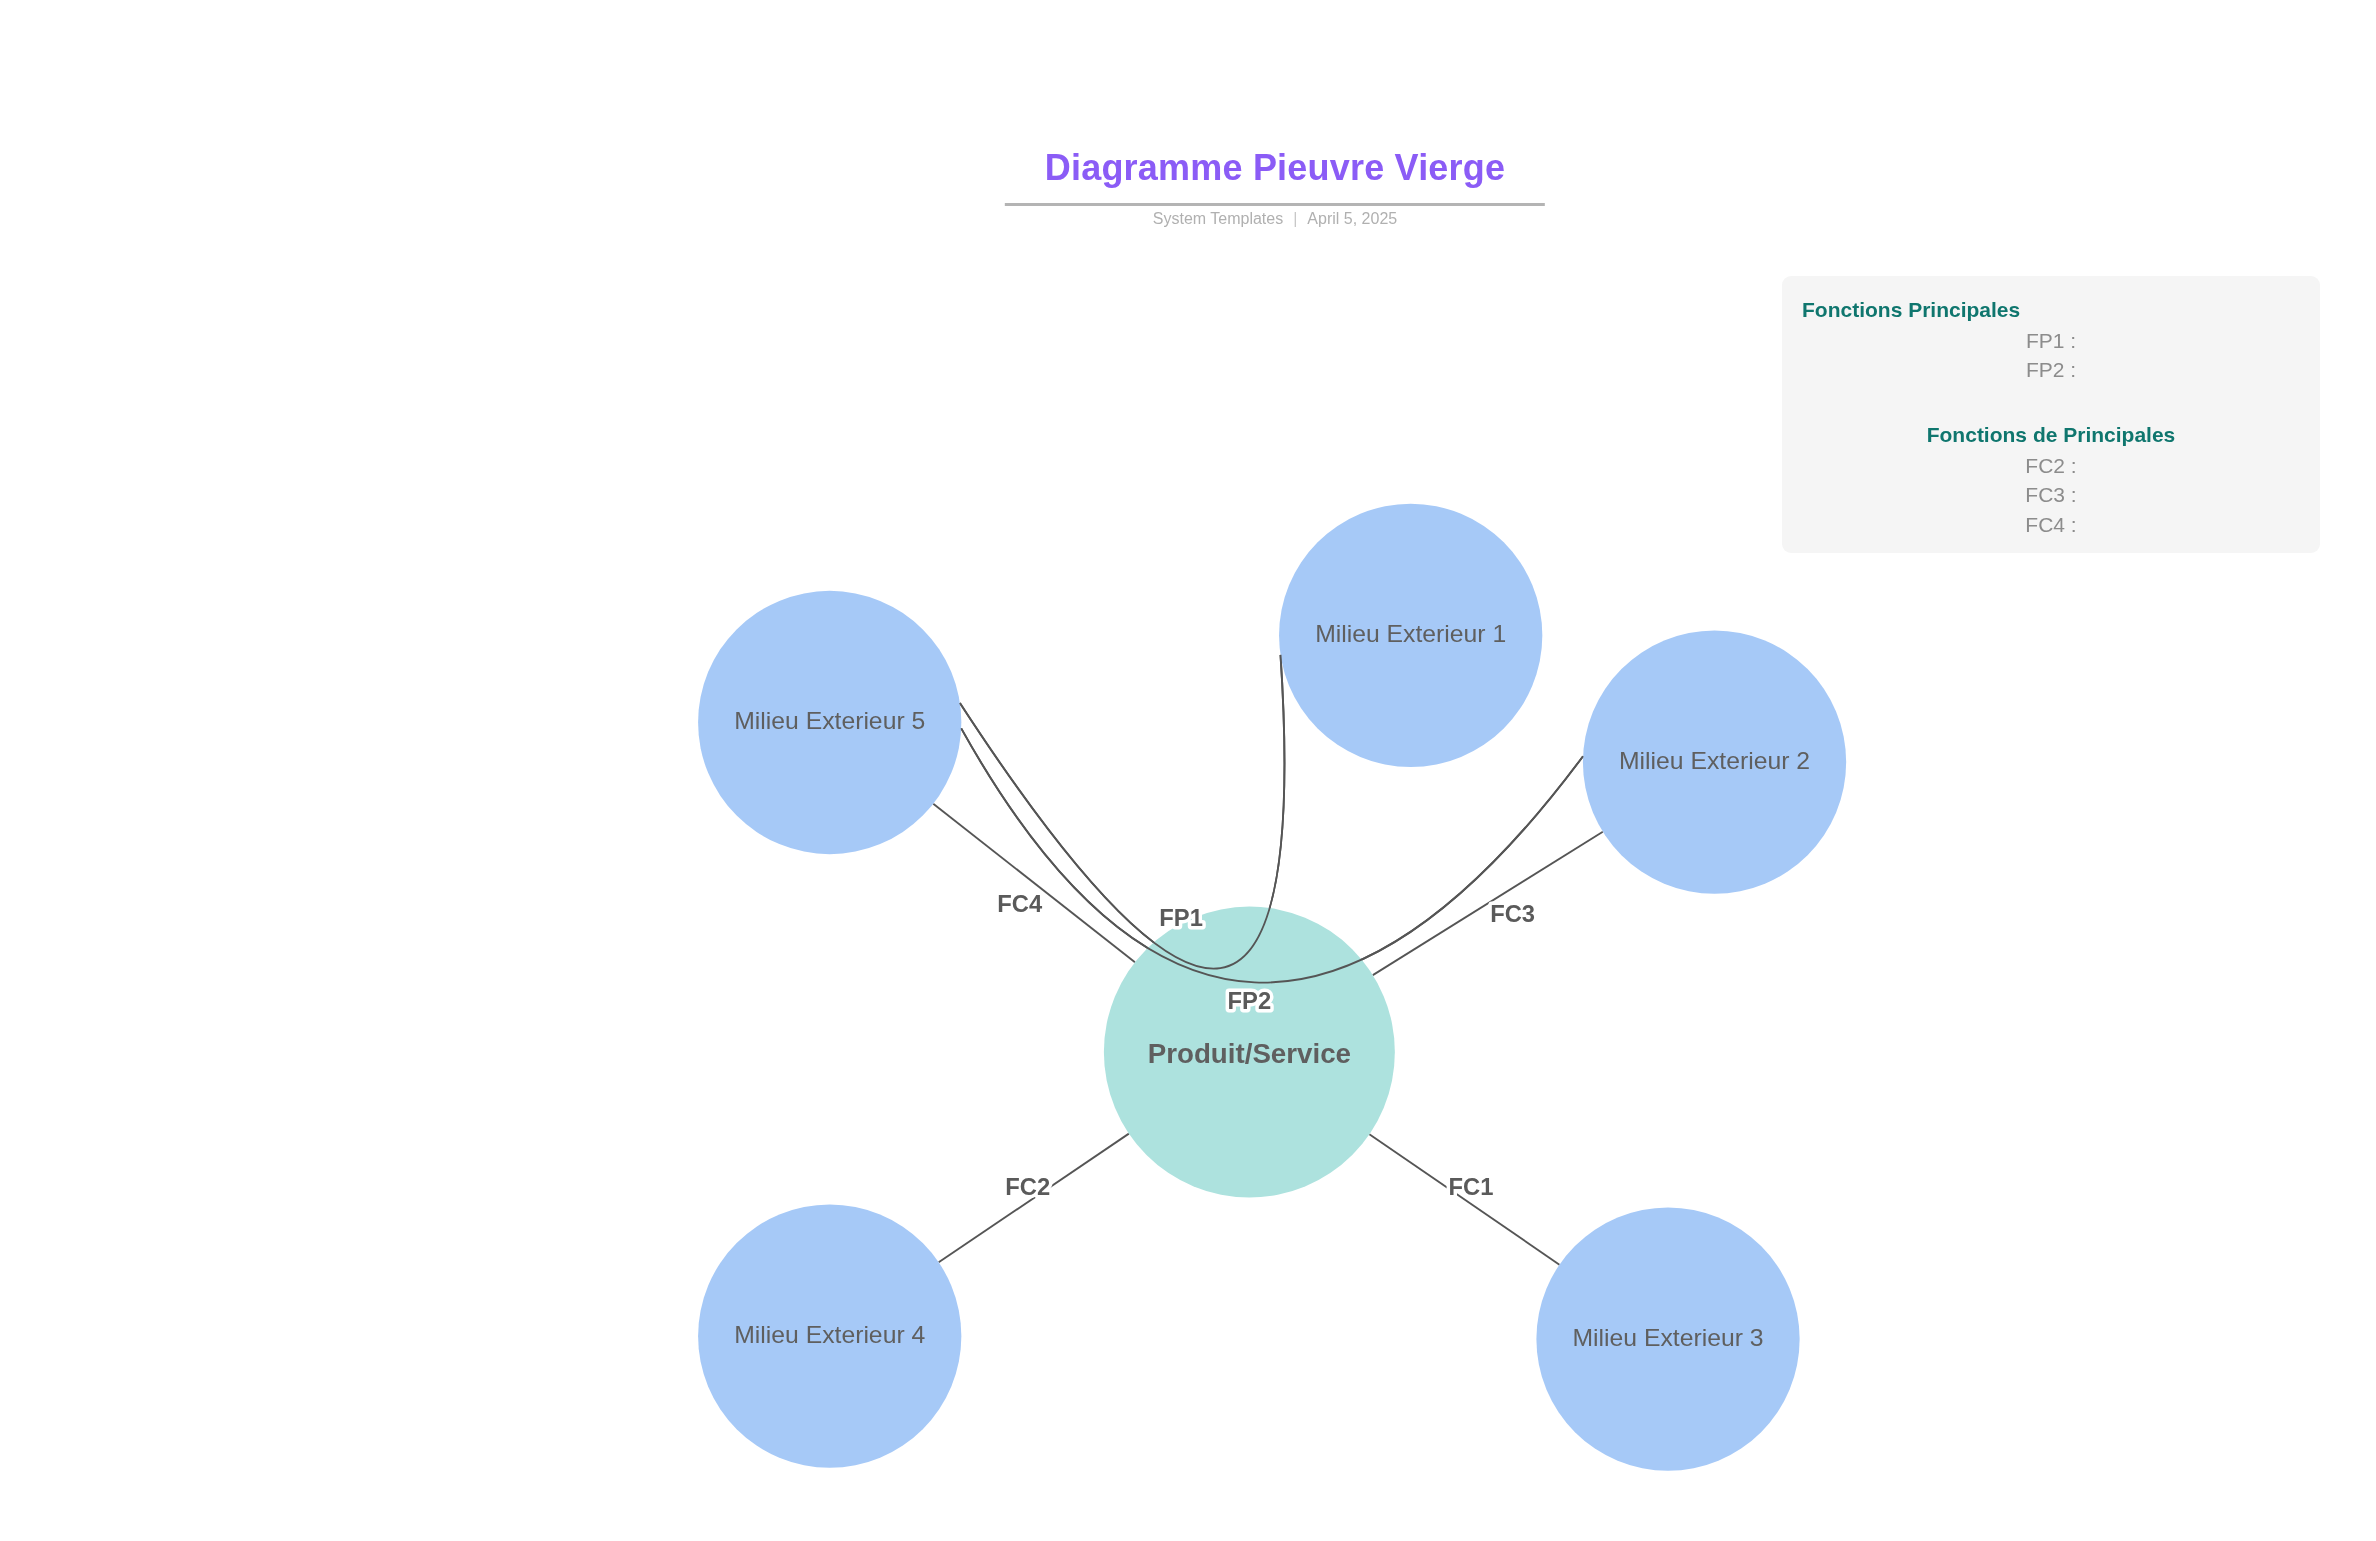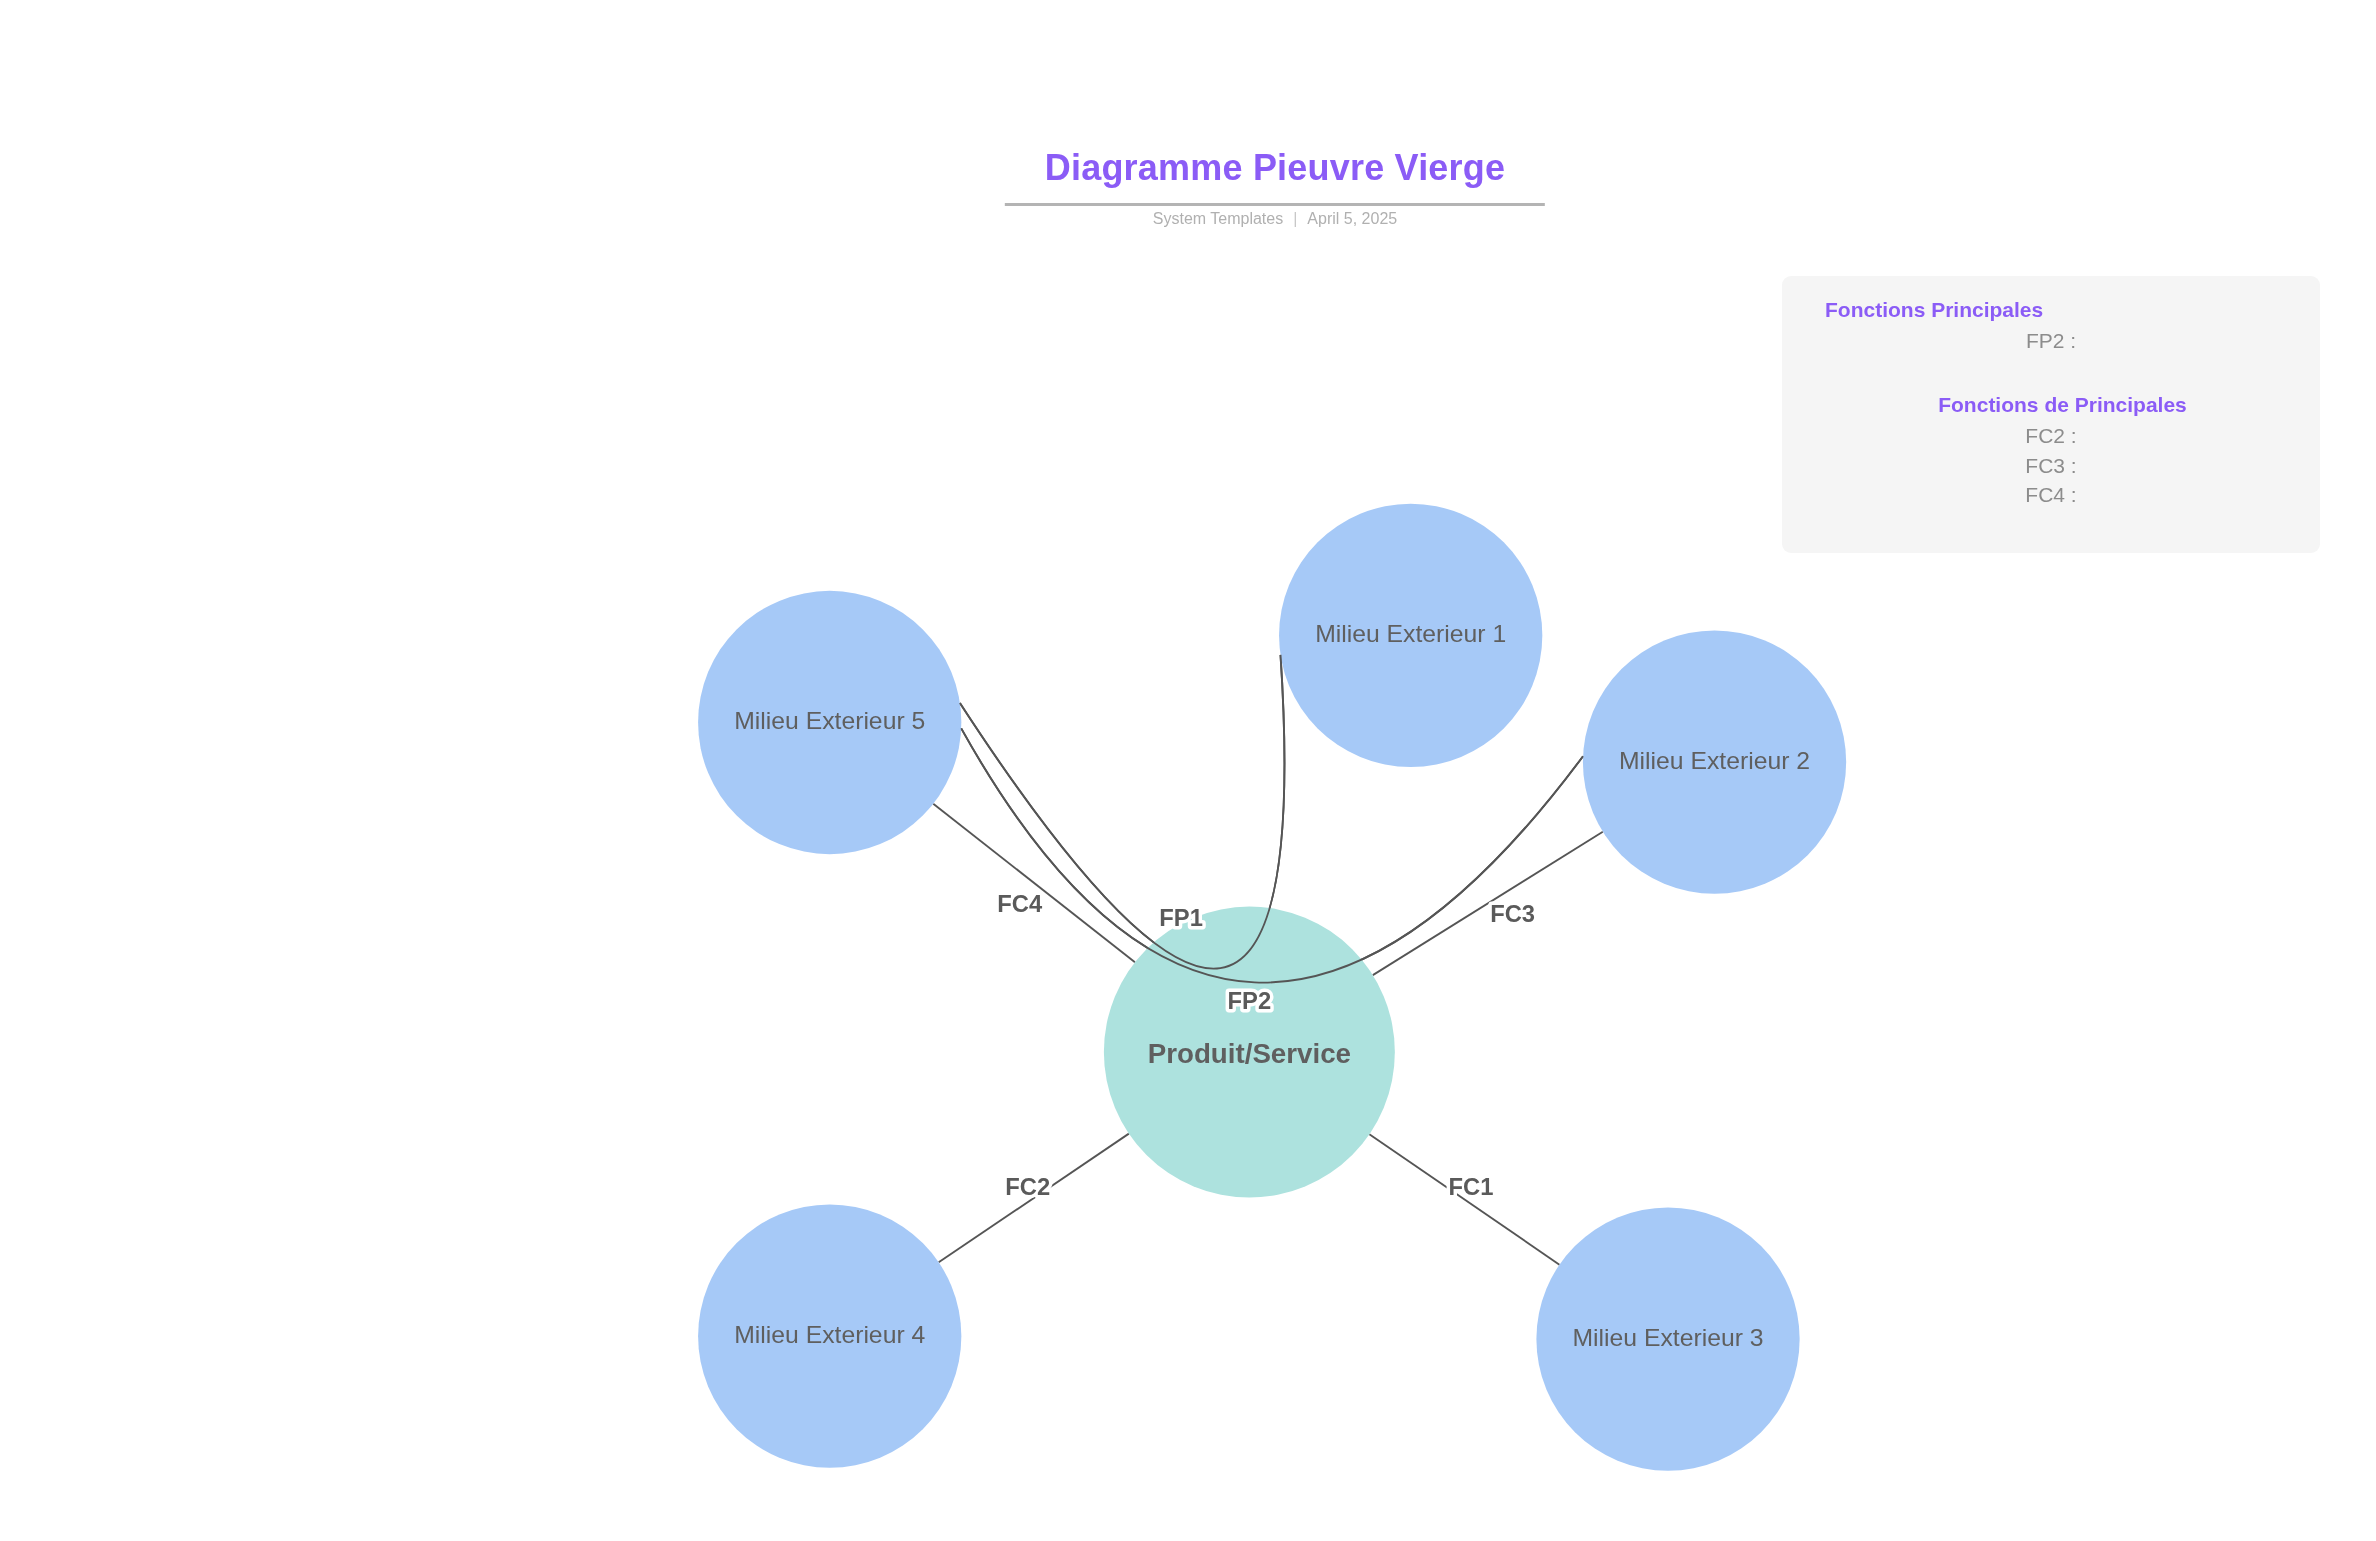--- a/index.html
+++ b/index.html
@@ -61,23 +61,22 @@
     width: 538px;
     height: 277px;
     background: #f5f5f5;
     border-radius: 9px;
     box-sizing: border-box;
     padding: 18px 20px;
   }
   .legend-head {
     font-size: 21px;
     font-weight: bold;
-    color: #8b5cf6;
+    color: #0f766e;
     line-height: 1.5;
-    margin-left: 23px;
   }
   .legend-head.fp { text-align: left; }
   .legend-head.fc { text-align: center; margin-top: 34px; }
   .legend-item {
     font-size: 21px;
     color: #8c8c8c;
     text-align: center;
     line-height: 1.42;
   }
 
@@ -129,20 +128,21 @@
 
 <div id="header">
   <h1 id="doc-title">Diagramme Pieuvre Vierge</h1>
   <div id="subtitle">
     <span>System Templates</span><span class="sep">|</span><span>April 5, 2025</span>
   </div>
 </div>
 
 <div id="legend">
   <div class="legend-head fp">Fonctions Principales</div>
+  <div class="legend-item">FP1 :</div>
   <div class="legend-item">FP2 :</div>
   <div class="legend-head fc">Fonctions de Principales</div>
   <div class="legend-item">FC2 :</div>
   <div class="legend-item">FC3 :</div>
   <div class="legend-item">FC4 :</div>
 </div>
 
 <svg id="diagram" viewBox="0 0 2400 1557">
   <g id="edge-layer">
       <path d="M 969.5301780339196 710.2816768875896 Q 1333.775 1270.35 1293.4698219660804 661.7183231124104" class="edge"></path>

